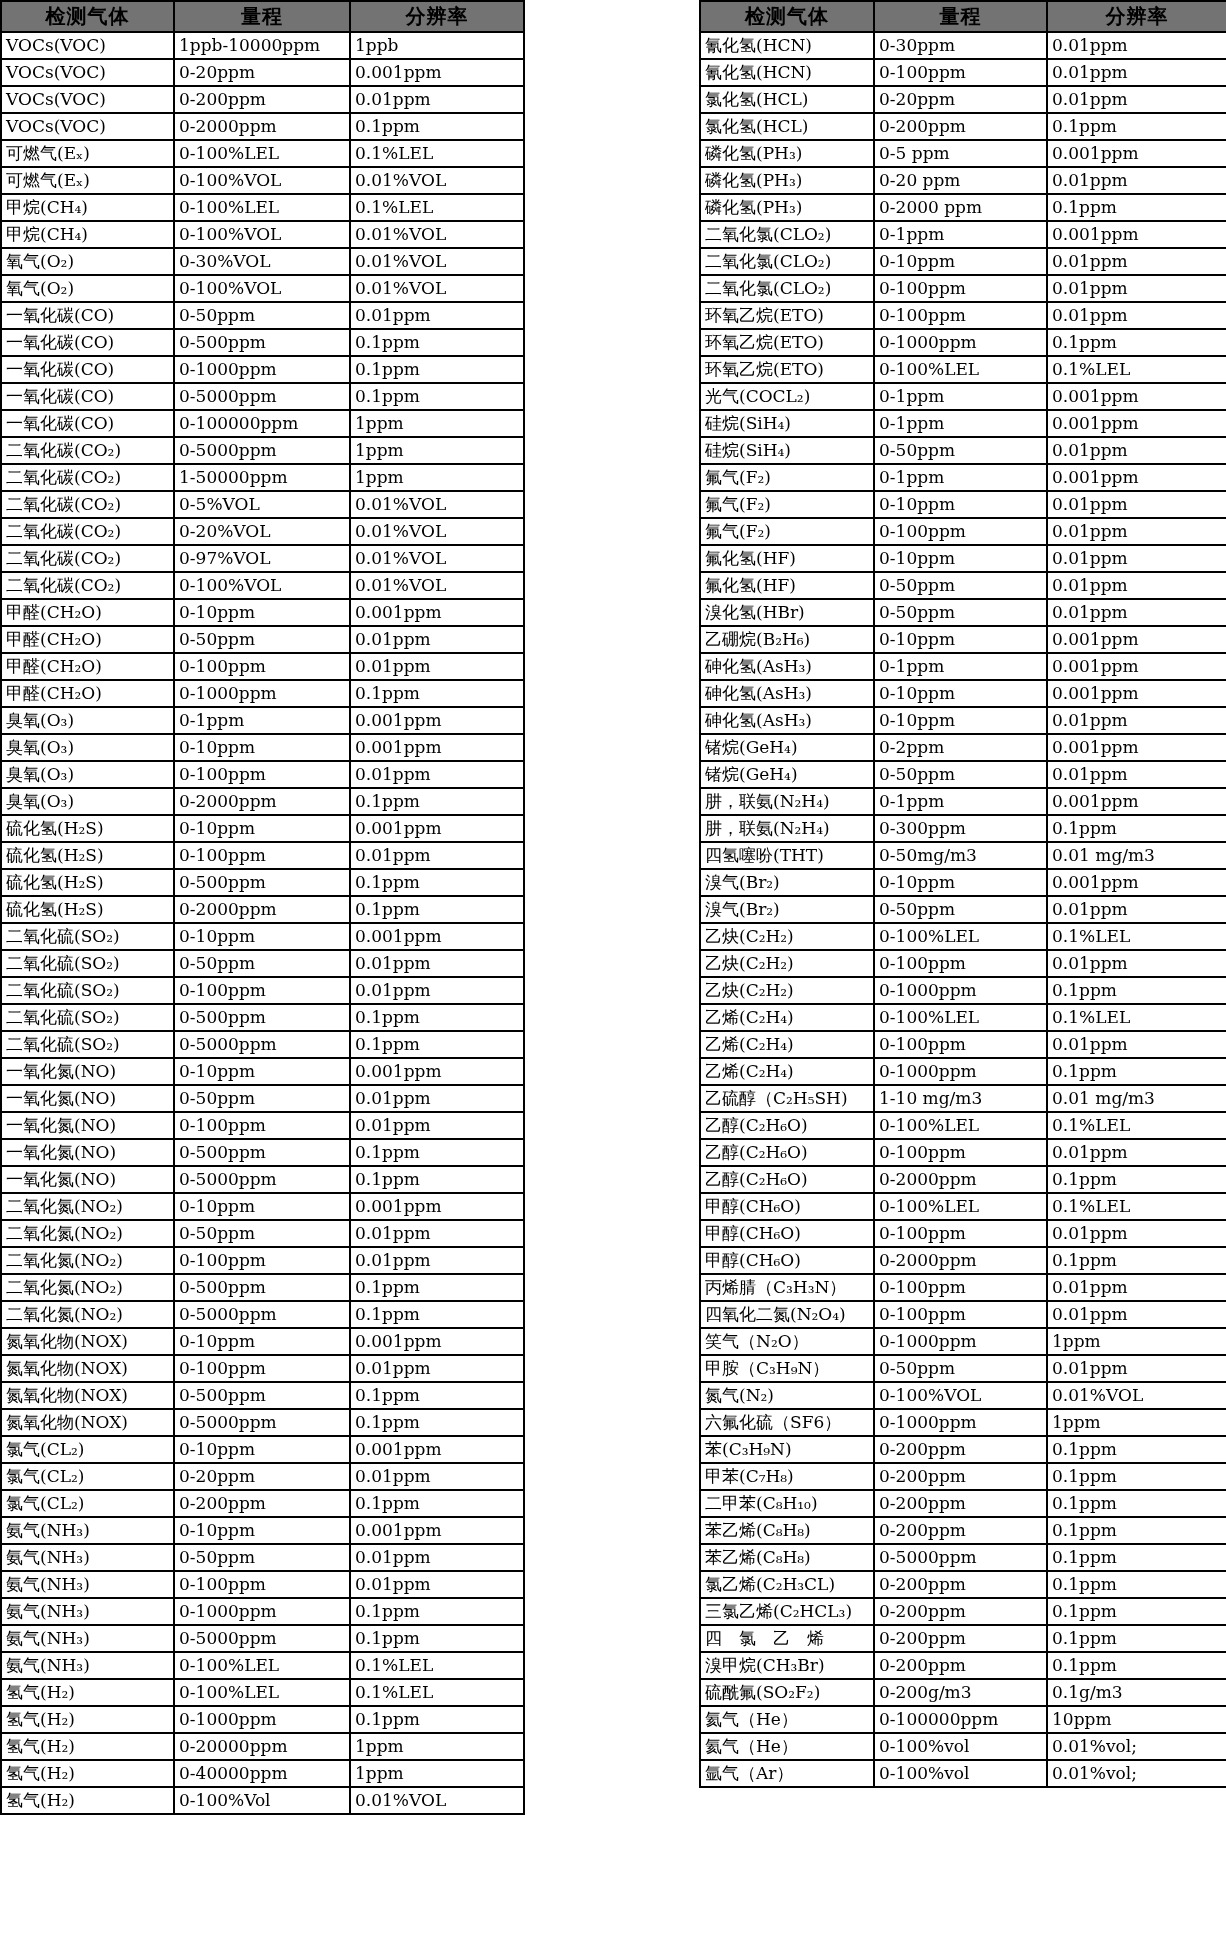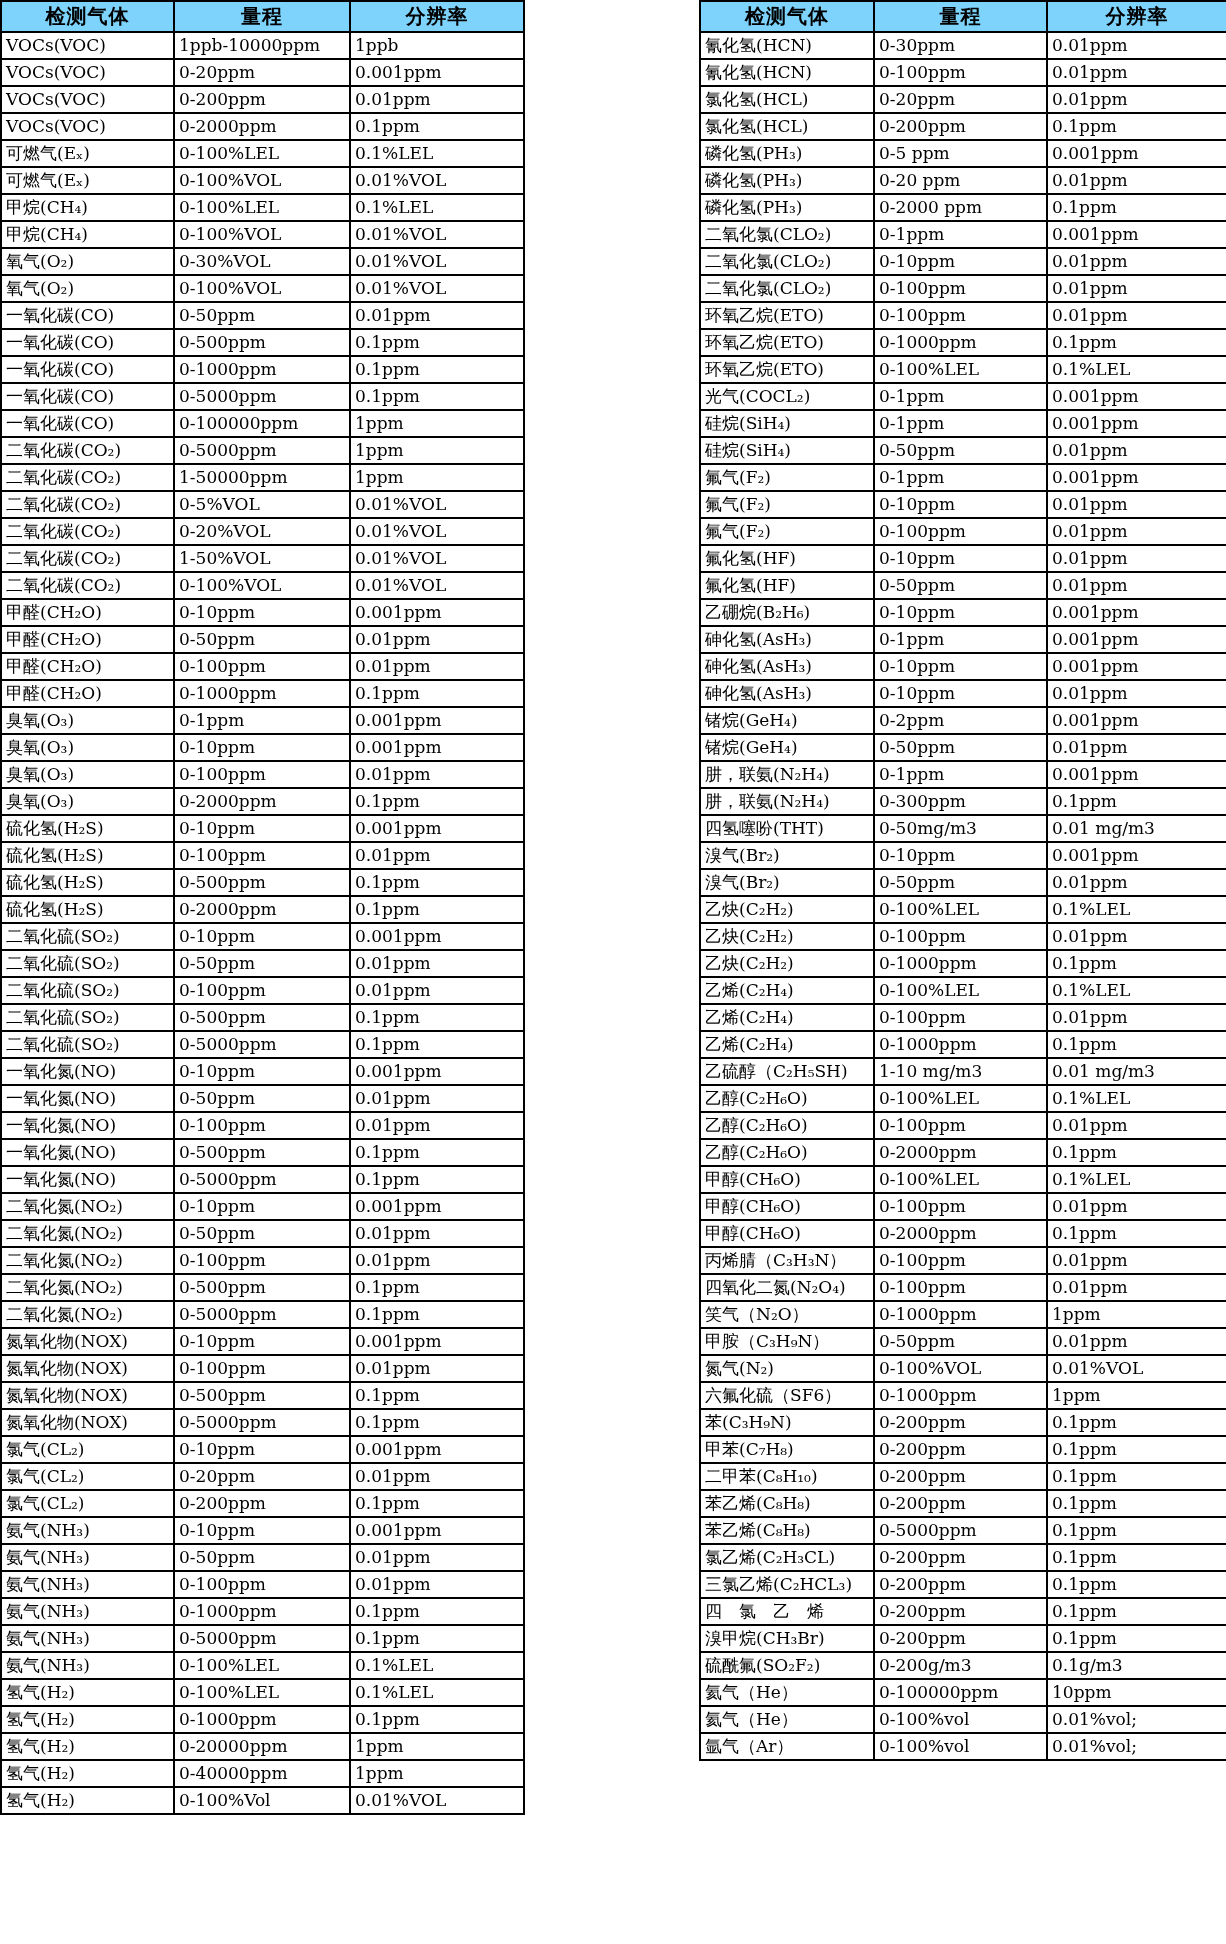--- a/index.html
+++ b/index.html
@@ -14,21 +14,21 @@
     border:2px solid #000;
   }
   #left-table{left:0;width:523px;}
   #right-table{left:699px;width:527px;}
   .gas-table th,.gas-table td{
     border:2px solid #000;
     overflow:hidden;white-space:nowrap;
   }
   .gas-table th{
     height:26px;
-    background:#7dd3fc;
+    background:#737373;
     font-size:20px;font-weight:bold;
     text-align:center;vertical-align:middle;
     letter-spacing:1px;
   }
   .gas-table td{
     height:25px;
     font-size:17px;font-weight:normal;
     text-align:left;vertical-align:middle;
     padding:0 2px 0 4px;
     line-height:1;
@@ -144,21 +144,21 @@
         <td>0-5%VOL</td>
         <td>0.01%VOL</td>
       </tr>
       <tr>
         <td>二氧化碳(CO₂)</td>
         <td>0-20%VOL</td>
         <td>0.01%VOL</td>
       </tr>
       <tr>
         <td>二氧化碳(CO₂)</td>
-        <td>1-50%VOL</td>
+        <td>0-97%VOL</td>
         <td>0.01%VOL</td>
       </tr>
       <tr>
         <td>二氧化碳(CO₂)</td>
         <td>0-100%VOL</td>
         <td>0.01%VOL</td>
       </tr>
       <tr>
         <td>甲醛(CH₂O)</td>
         <td>0-10ppm</td>
@@ -500,20 +500,25 @@
         <td>氟化氢(HF)</td>
         <td>0-10ppm</td>
         <td>0.01ppm</td>
       </tr>
       <tr>
         <td>氟化氢(HF)</td>
         <td>0-50ppm</td>
         <td>0.01ppm</td>
       </tr>
       <tr>
+        <td>溴化氢(HBr)</td>
+        <td>0-50ppm</td>
+        <td>0.01ppm</td>
+      </tr>
+      <tr>
         <td>乙硼烷(B₂H₆)</td>
         <td>0-10ppm</td>
         <td>0.001ppm</td>
       </tr>
       <tr>
         <td>砷化氢(AsH₃)</td>
         <td>0-1ppm</td>
         <td>0.001ppm</td>
       </tr>
       <tr>

